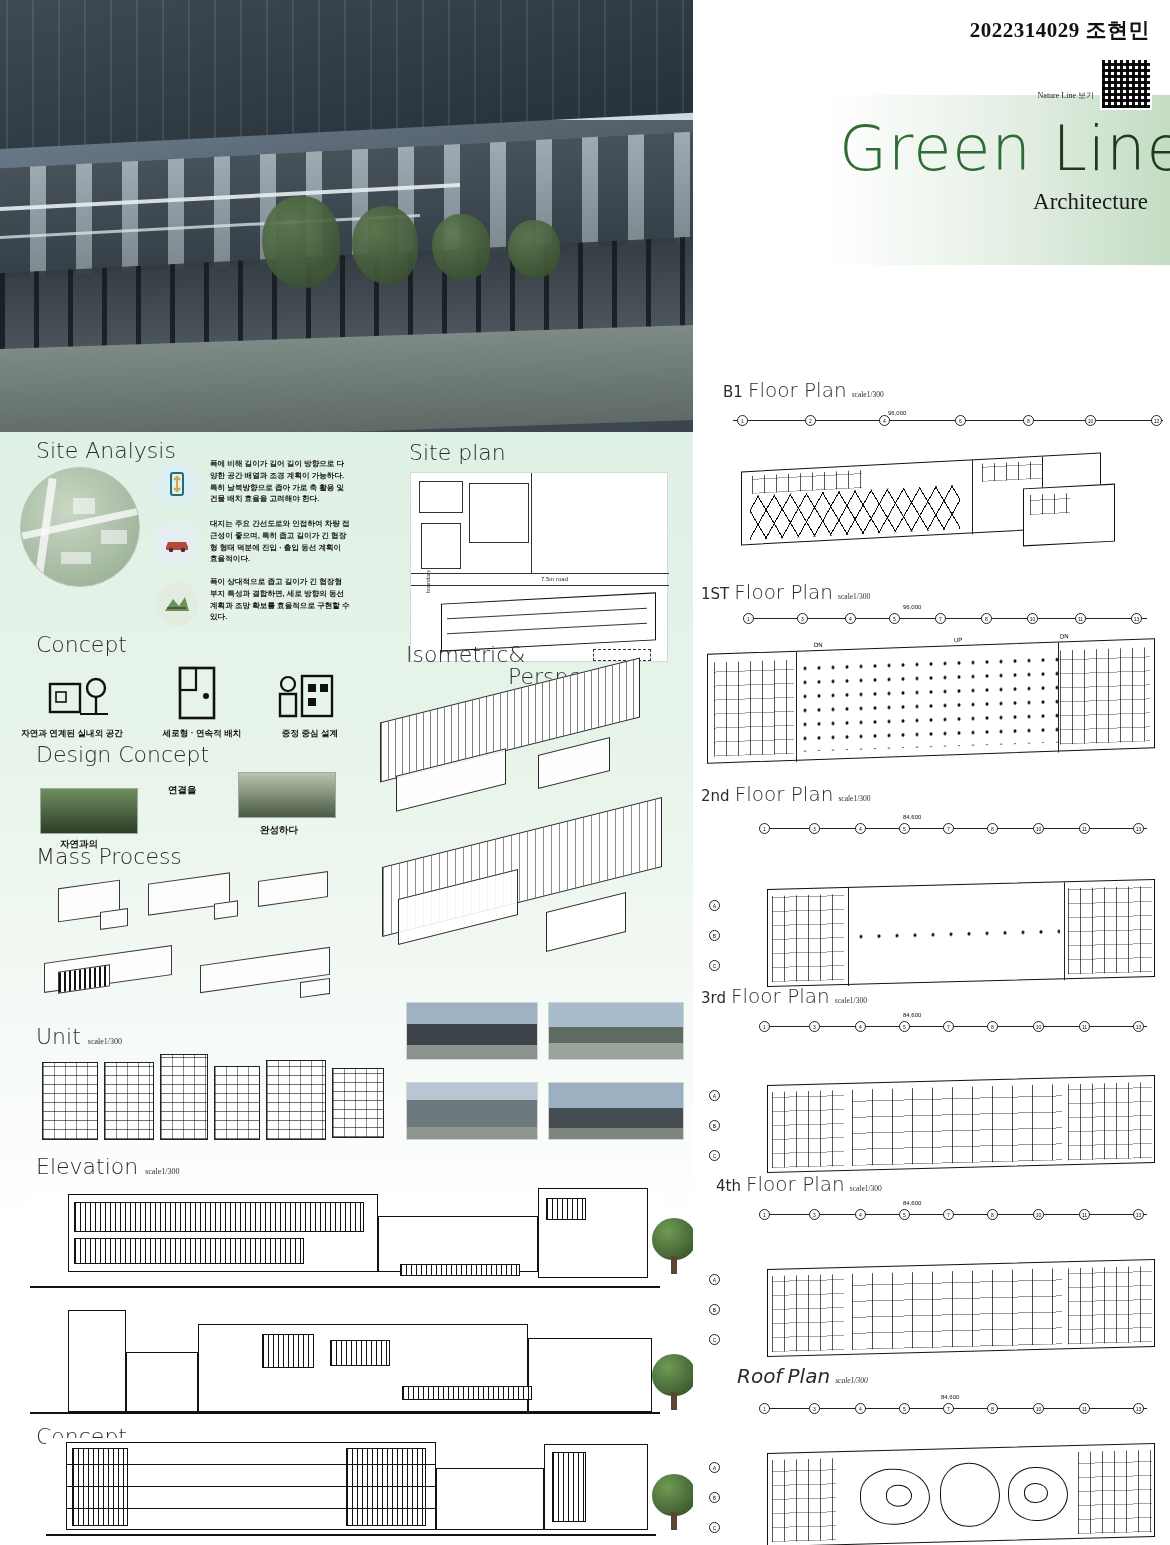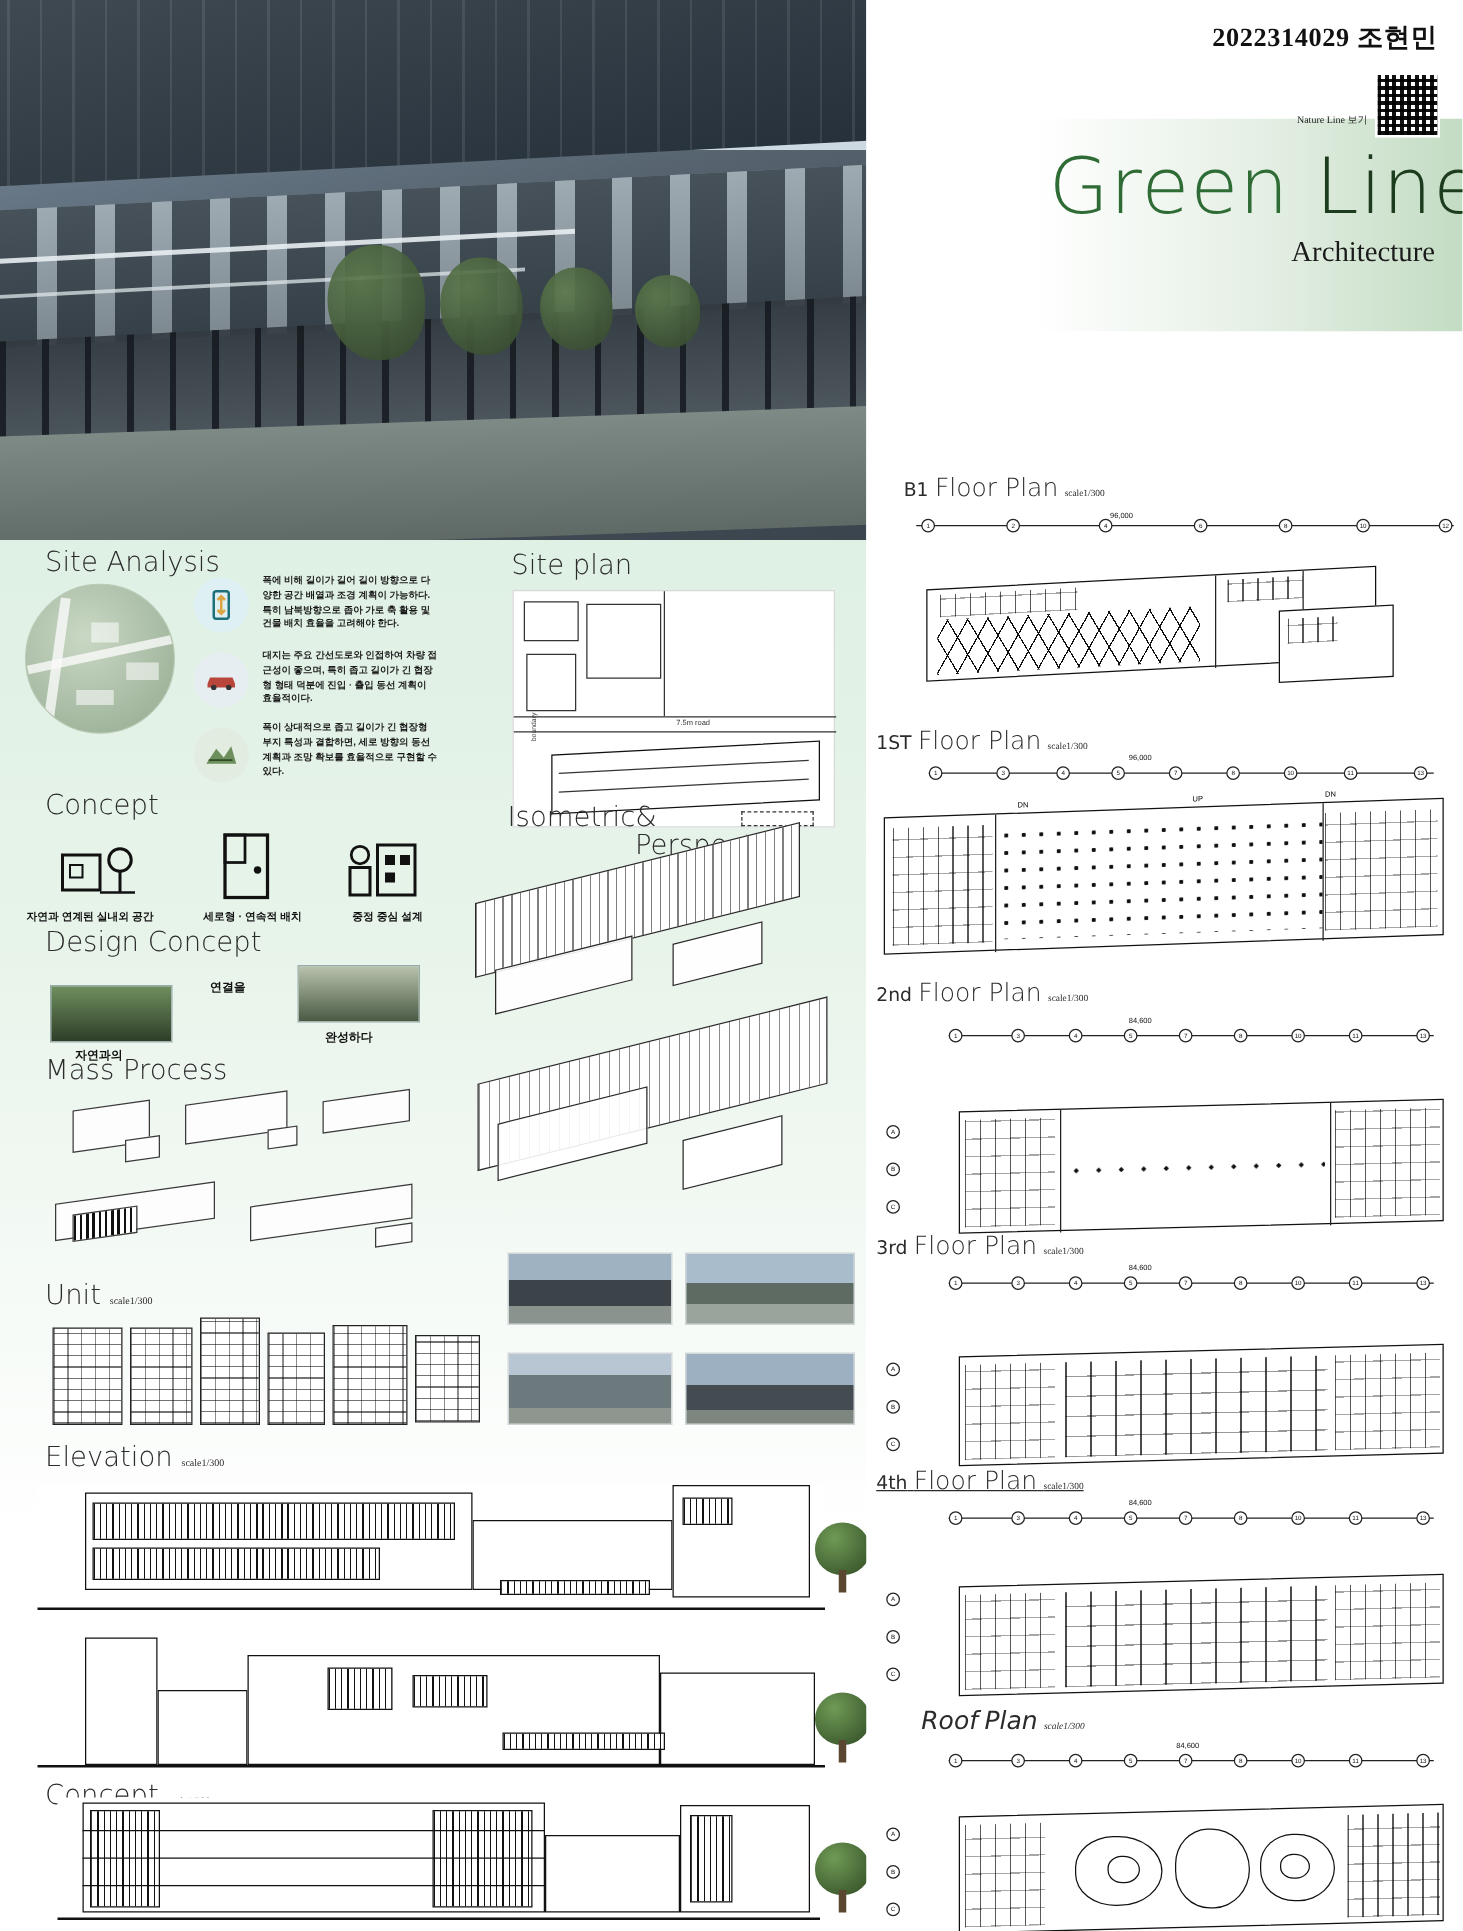--- a/index.html
+++ b/index.html
@@ -596,21 +596,21 @@
   <div class="grid-bubble" style="left:16px; top:658px;">A</div>
   <div class="grid-bubble" style="left:16px; top:688px;">B</div>
   <div class="grid-bubble" style="left:16px; top:718px;">C</div>
 
   <div class="plan-body" style="left:74px; top:648px; width:388px; height:88px; transform:skewY(-1.5deg);">
     <div class="plan-hatch" style="left:4px; top:6px; width:72px; height:76px;"></div>
     <div class="plan-hatch" style="left:300px; top:6px; width:84px; height:76px;"></div>
     <div class="plan-hatch" style="left:84px; top:6px; width:210px; height:76px; background-image:repeating-linear-gradient(90deg, rgba(0,0,0,.7) 0 1.4px, transparent 1.4px 20px), repeating-linear-gradient(0deg, rgba(0,0,0,.4) 0 1px, transparent 1px 16px);"></div>
   </div>
 
-  <div class="plan-head" style="left:8px; top:740px;text-decoration:underline;">
+  <div class="plan-head" style="left:23px; top:740px;">
     <span class="num">4th</span>
     <span class="word">Floor Plan</span>
     <span class="scale">scale1/300</span>
   </div>
   <div class="dim-text" style="left:210px; top:768px;">84,600</div>
   <div class="hline" style="left:66px; top:782px; width:388px;"></div>
   <div class="grid-bubble" style="left:66px; top:777px;">1</div>
   <div class="grid-bubble" style="left:116px; top:777px;">3</div>
   <div class="grid-bubble" style="left:162px; top:777px;">4</div>
   <div class="grid-bubble" style="left:206px; top:777px;">5</div>

